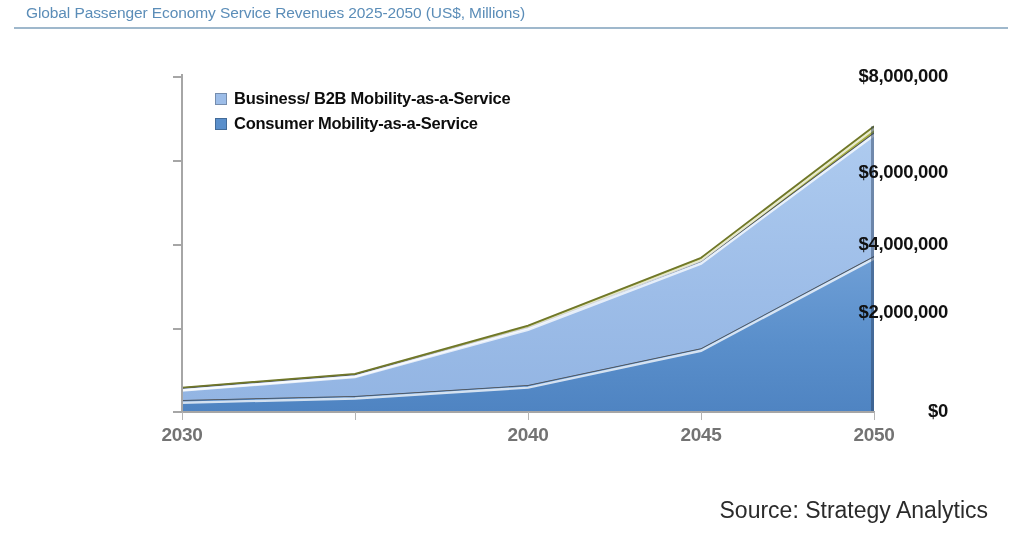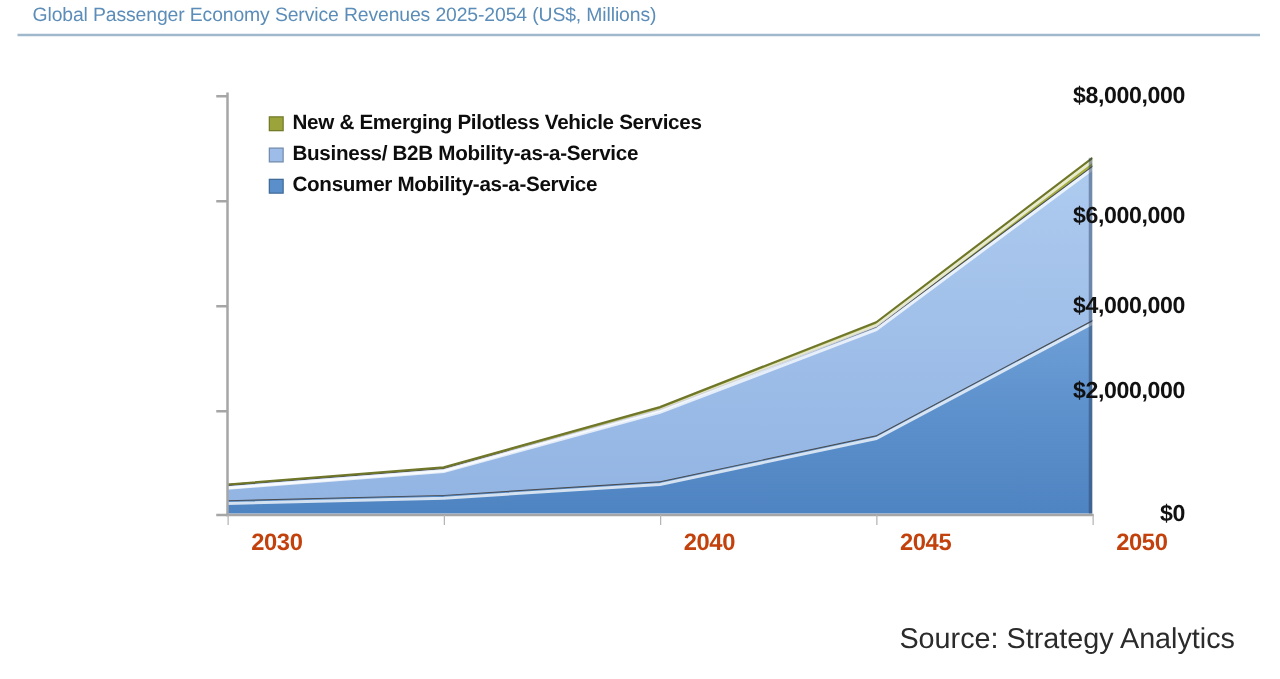--- a/index.html
+++ b/index.html
@@ -94,24 +94,24 @@
     color: #111111;
     font-family: "Liberation Sans", sans-serif;
     transform: translateY(-50%);
     letter-spacing: -0.3px;
   }
   .x-tick-label {
     position: absolute;
     top: 424px;
     width: 120px;
     margin-left: -60px;
-    text-align: right;
+    text-align: center;
     font-size: 19px;
     font-weight: bold;
-    color: #c2410c;
+    color: #737373;
     font-family: "Liberation Sans", sans-serif;
     letter-spacing: -0.3px;
   }
 
   
   #legend {
     position: absolute;
     left: 215px;
     top: 86px;
   }
@@ -146,21 +146,21 @@
     color: #2b2b2b;
     font-family: "Liberation Sans", sans-serif;
     white-space: nowrap;
   }
 
   svg { display: block; }
 </style>
 </head>
 <body>
 
-<div id="chart-title">Global Passenger Economy Service Revenues 2025-2054 (US$, Millions)</div>
+<div id="chart-title">Global Passenger Economy Service Revenues 2025-2050 (US$, Millions)</div>
 <div id="title-rule"></div>
 
 <div id="plot-wrap">
 
   <div id="plot-area">
     <svg id="area-svg" width="692" height="335" viewBox="0 0 692 335" preserveAspectRatio="none">
       <defs>
         <linearGradient id="gradConsumer" x1="0" y1="0" x2="0" y2="1">
           <stop offset="0%" stop-color="#6f9fd6"></stop>
           <stop offset="55%" stop-color="#5a8fcb"></stop>
@@ -212,24 +212,20 @@
   <div class="x-tick-mark" style="left:701px;"></div>
   <div class="x-tick-mark" style="left:874px;"></div>
 
   <div class="x-tick-label" style="left:182px;">2030</div>
   <div class="x-tick-label" style="left:528px;">2040</div>
   <div class="x-tick-label" style="left:701px;">2045</div>
   <div class="x-tick-label" style="left:874px;">2050</div>
 
   <div id="legend">
     <div class="legend-row">
-      <span class="legend-swatch" style="background: rgb(154, 164, 58);"></span>
-      <span class="legend-text">New &amp; Emerging Pilotless Vehicle Services</span>
-    </div>
-    <div class="legend-row">
       <span class="legend-swatch" style="background: rgb(157, 189, 232);"></span>
       <span class="legend-text">Business/ B2B Mobility-as-a-Service</span>
     </div>
     <div class="legend-row">
       <span class="legend-swatch" style="background: rgb(90, 143, 203);"></span>
       <span class="legend-text">Consumer Mobility-as-a-Service</span>
     </div>
   </div>
 </div>
 

